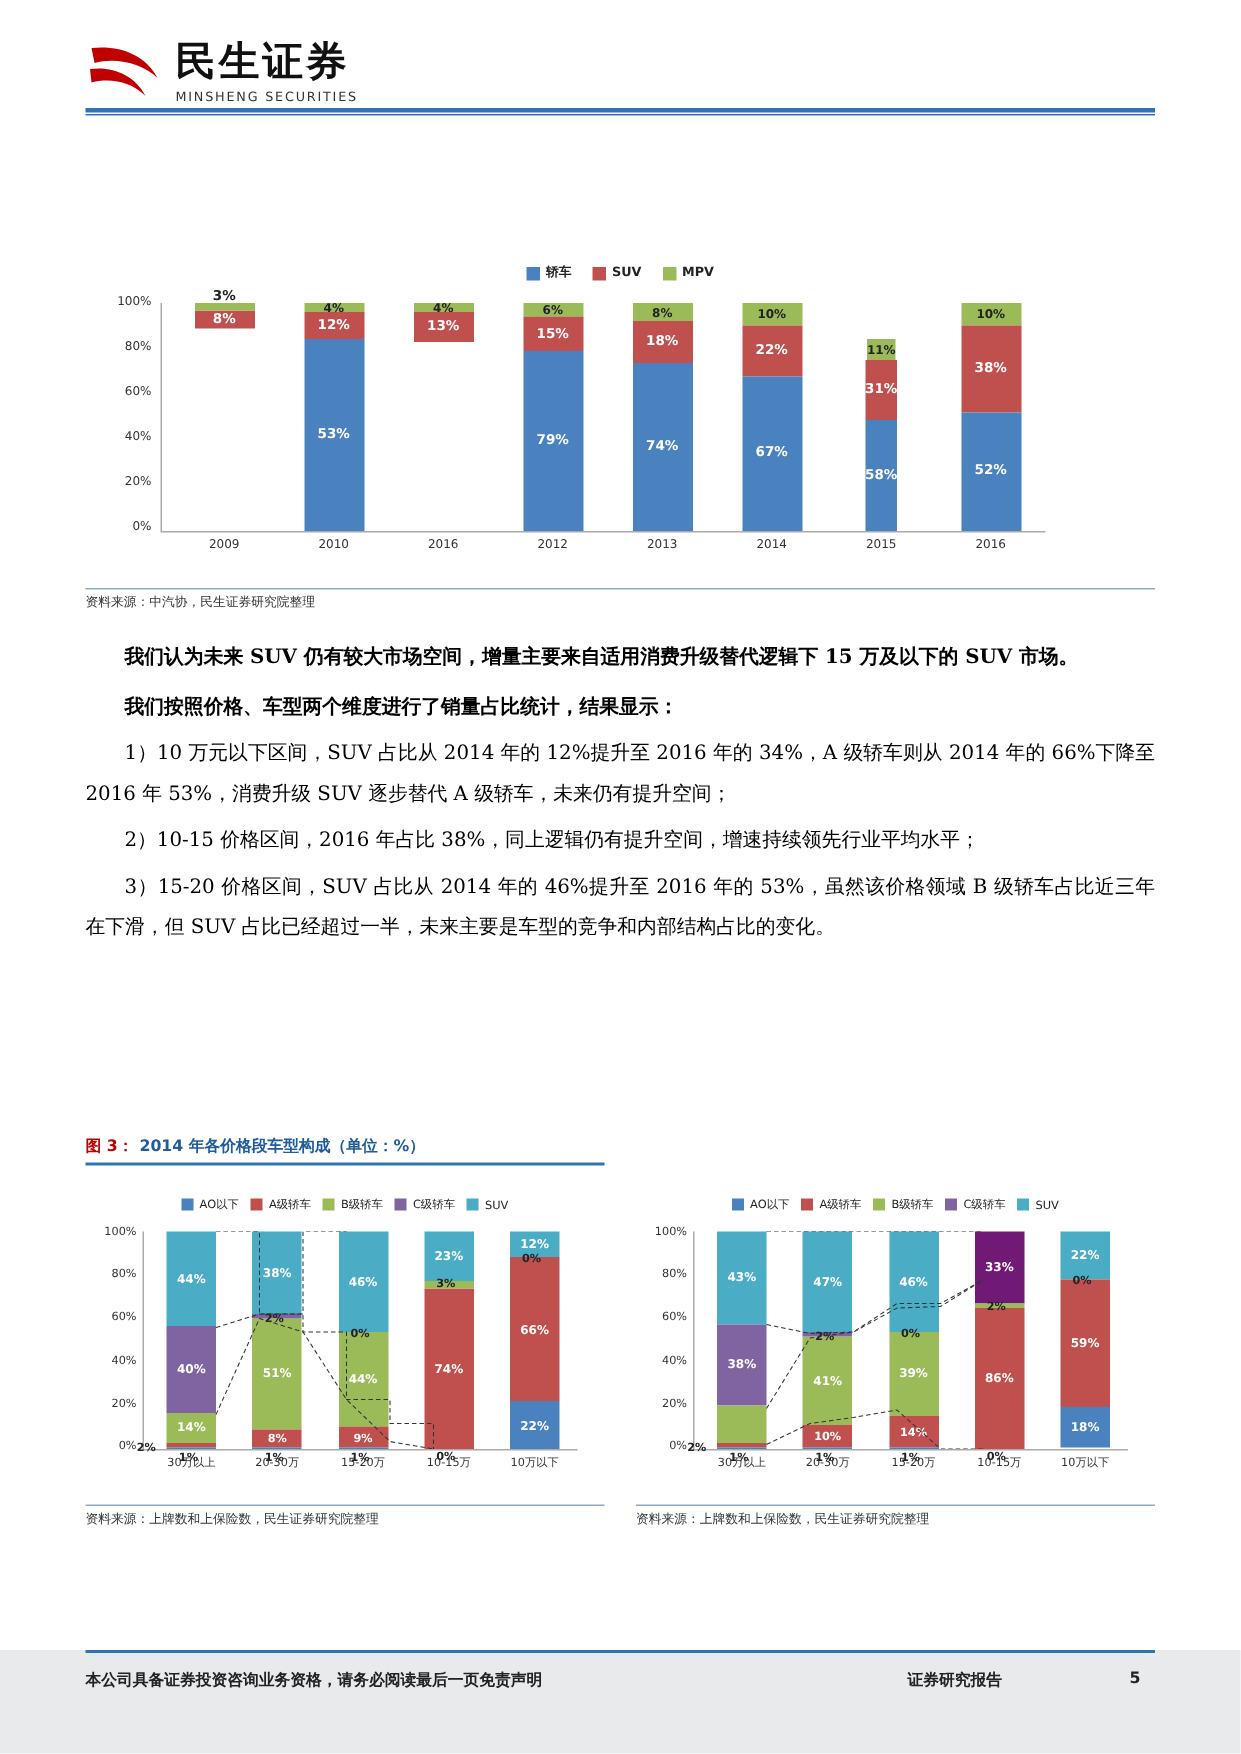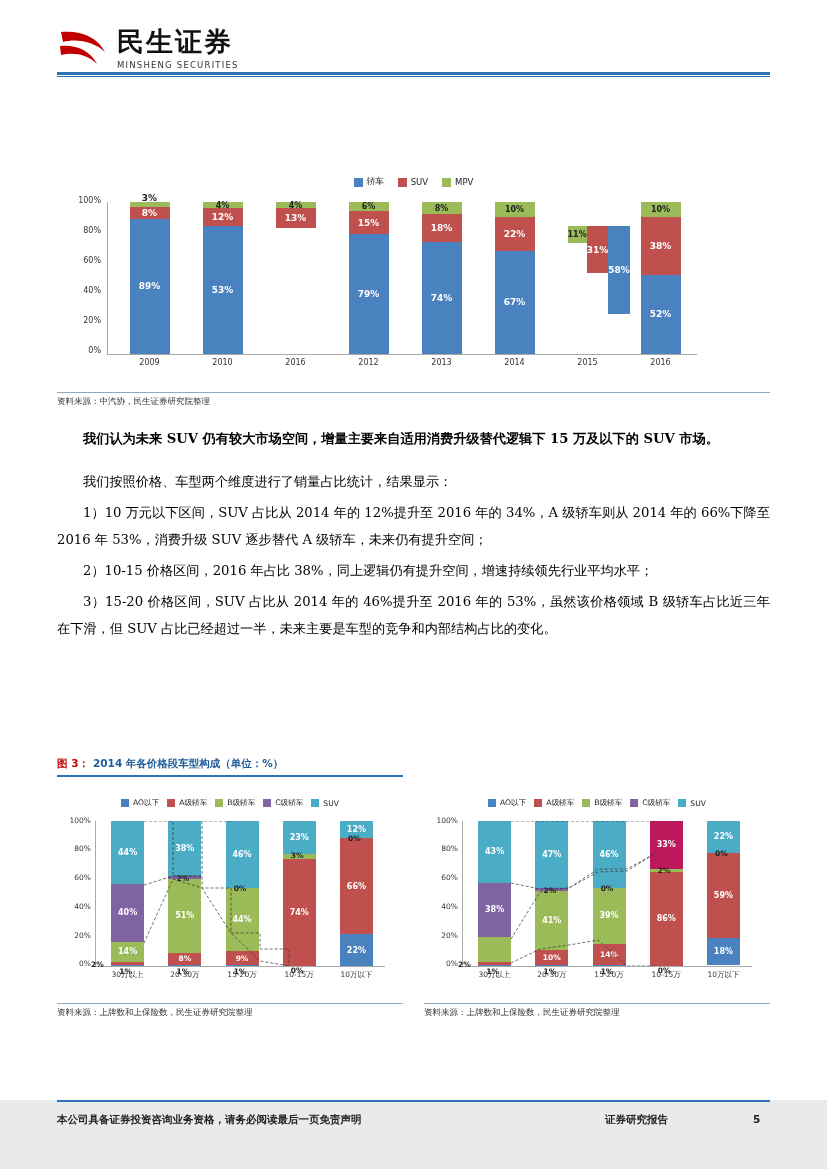--- a/index.html
+++ b/index.html
@@ -72,21 +72,21 @@
         <div class="logo-cn">民生证券</div>
         <div class="logo-en">MINSHENG SECURITIES</div>
       </div>
     </div>
     <div class="header-rule"></div>
     <div class="header-rule2"></div>
   </div>
 
 
   <div class="chart-box" style="left:57px;top:160px;width:713px;height:240px;">
-    <div class="legend" style="margin-top:16px;">
+    <div class="legend" style="margin-top:16px;font-weight:bold;">
       <div class="item">
           <span class="swatch" style="background:#4A81BF"></span>
           <span>轿车</span>
         </div>
       <div class="item">
           <span class="swatch" style="background:#C0504D"></span>
           <span>SUV</span>
         </div>
       <div class="item">
           <span class="swatch" style="background:#9BBB59"></span>
@@ -110,23 +110,20 @@
       <div style="position:absolute;left:56px;top:0;width:584px;height:152px;display:flex;align-items:flex-end;">
 
         <div style="flex:1;display:flex;justify-content:center;">
           <div style="width:40px;height:152px;display:flex;flex-direction:column;">
             <div style="height:4.56px;background:#9BBB59;position:relative;">
                 <span class="bar-label dark" style="position:absolute;left:-2px;top:-9px;width:44px;">3%</span>
               </div>
             <div style="height:12.16px;background:#C0504D;display:flex;align-items:center;justify-content:center;">
                 <span class="bar-label">8%</span>
               </div>
-            <div style="height:135.28px;background:#4A81BF;display:flex;align-items:center;justify-content:center;">
-                <span class="bar-label">89%</span>
-              </div>
           </div>
         </div>
 
         <div style="flex:1;display:flex;justify-content:center;">
           <div style="width:40px;height:152px;display:flex;flex-direction:column;">
             <div style="height:6.08px;background:#9BBB59;display:flex;align-items:center;justify-content:center;">
                 <span class="bar-label dark" style="font-size:8px;">4%</span>
               </div>
             <div style="height:18.24px;background:#C0504D;display:flex;align-items:center;justify-content:center;">
                 <span class="bar-label">12%</span>
@@ -184,21 +181,21 @@
             <div style="height:33.44px;background:#C0504D;display:flex;align-items:center;justify-content:center;">
                 <span class="bar-label">22%</span>
               </div>
             <div style="height:103.36px;background:#4A81BF;display:flex;align-items:center;justify-content:center;">
                 <span class="bar-label">67%</span>
               </div>
           </div>
         </div>
 
         <div style="flex:1;display:flex;justify-content:center;">
-          <div style="width:40px;height:128px;display:flex;flex-direction:row;">
+          <div style="width:40px;height:128px;display:flex;flex-direction:column;align-items:center;">
             <div style="height:16.72px;background:#9BBB59;display:flex;align-items:center;justify-content:center;">
                 <span class="bar-label dark" style="font-size:8px;">11%</span>
               </div>
             <div style="height:47.12px;background:#C0504D;display:flex;align-items:center;justify-content:center;">
                 <span class="bar-label">31%</span>
               </div>
             <div style="height:88.16px;background:#4A81BF;display:flex;align-items:center;justify-content:center;">
                 <span class="bar-label">58%</span>
               </div>
           </div>
@@ -231,22 +228,22 @@
       </div>
     </div>
   </div>
 
   <div style="position:absolute;left:57px;top:392px;width:713px;">
     <div class="src-rule"></div>
     <div class="src-text" style="margin-top:3px;">资料来源：中汽协，民生证券研究院整理</div>
   </div>
 
   <div style="position:absolute;left:57px;top:425px;width:713px;">
-    <p class="para bold" style="margin:0 0 16px 0;text-indent:26px;">我们认为未来 SUV 仍有较大市场空间，增量主要来自适用消费升级替代逻辑下 15 万及以下的 SUV 市场。</p>
-    <p class="para" style="margin:4px 0 0 0;text-indent:26px;">我们按照价格、车型两个维度进行了销量占比统计，结果显示：</p>
+    <p class="para bold" style="margin:0 0 6px 0;text-indent:26px;">我们认为未来 SUV 仍有较大市场空间，增量主要来自适用消费升级替代逻辑下 15 万及以下的 SUV 市场。</p>
+    <p class="para" style="margin:4px 0 0 0;text-indent:26px;font-weight:bold;">我们按照价格、车型两个维度进行了销量占比统计，结果显示：</p>
     <p class="para" style="margin:4px 0 0 0;text-indent:26px;">1）10 万元以下区间，SUV 占比从 2014 年的 12%提升至 2016 年的 34%，A 级轿车则从 2014 年的 66%下降至 2016 年 53%，消费升级 SUV 逐步替代 A 级轿车，未来仍有提升空间；</p>
     <p class="para" style="margin:4px 0 0 0;text-indent:26px;">2）10-15 价格区间，2016 年占比 38%，同上逻辑仍有提升空间，增速持续领先行业平均水平；</p>
     <p class="para" style="margin:4px 0 0 0;text-indent:26px;">3）15-20 价格区间，SUV 占比从 2014 年的 46%提升至 2016 年的 53%，虽然该价格领域 B 级轿车占比近三年在下滑，但 SUV 占比已经超过一半，未来主要是车型的竞争和内部结构占比的变化。</p>
   </div>
 
   <div style="position:absolute;left:57px;top:757px;width:346px;">
     <div class="fig-caption">
       <span class="num">图 3：</span><span>2014 年各价格段车型构成（单位：%）</span>
     </div>
     <div class="cap-rule" style="margin-top:4px;"></div>
@@ -502,21 +499,21 @@
                 <span class="bar-label" style="font-size:7.5px;">14%</span>
               </div>
             <div style="height:1.45px;background:#4A81BF;position:relative;">
                 <span class="bar-label dark" style="position:absolute;left:-2px;top:2px;width:33px;font-size:7.5px;">1%</span>
               </div>
           </div>
         </div>
 
         <div style="flex:1;display:flex;justify-content:center;">
           <div style="width:33px;height:145px;display:flex;flex-direction:column;">
-            <div style="height:47.85px;background:#be185d;display:flex;align-items:center;justify-content:center;">
+            <div style="height:47.85px;background:#701a75;display:flex;align-items:center;justify-content:center;">
                 <span class="bar-label" style="font-size:8px;">33%</span>
               </div>
             <div style="height:0px;background:#8064A2;"></div>
             <div style="height:2.9px;background:#9BBB59;position:relative;">
                 <span class="bar-label dark" style="position:absolute;left:-2px;top:-3px;width:33px;font-size:7.5px;">2%</span>
               </div>
             <div style="height:94.25px;background:#C0504D;display:flex;align-items:center;justify-content:center;">
                 <span class="bar-label" style="font-size:8px;">86%</span>
               </div>
             <div style="height:0px;background:#4A81BF;position:relative;">

